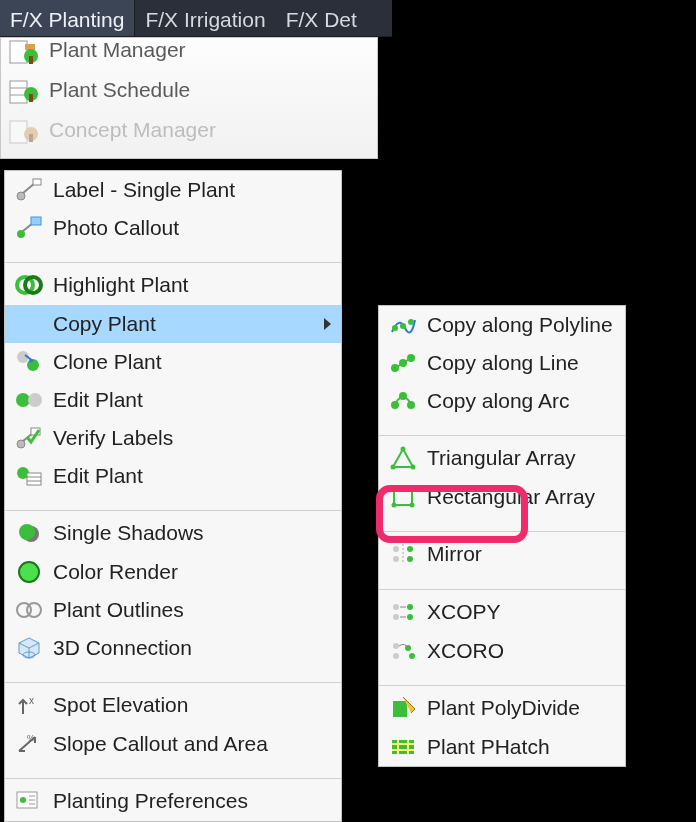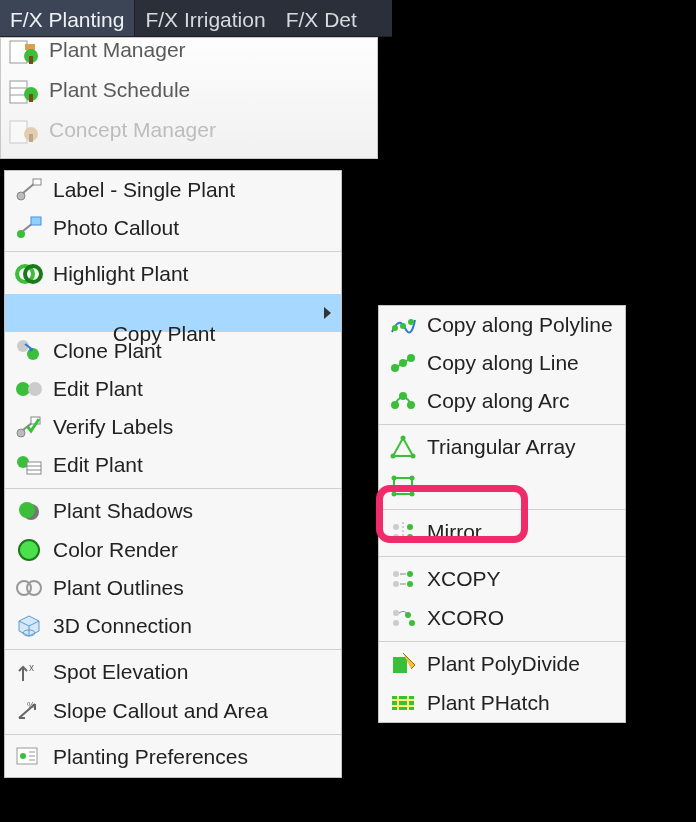--- a/index.html
+++ b/index.html
@@ -69,33 +69,32 @@
   .menu .row {
     display: flex;
     align-items: center;
     height: 38px;
     padding: 0 28px 0 10px;
     position: relative;
     white-space: nowrap;
   }
   .menu .row.sep-before {
     border-top: 1px solid #d0d0d0;
-    margin-top: 4px;
+    margin-top: 15px;
     padding-top: 2px;
     height: 40px;
   }
   .menu .row .ico {
     width: 28px;
     height: 26px;
     margin-right: 10px;
     flex: 0 0 28px;
   }
   .menu .row.highlight {
     background: #a7d8ff;
-    flex-direction: column;
   }
   .menu .row .arrow {
     position: absolute;
     right: 10px;
     top: 50%;
     transform: translateY(-50%);
     width: 0; height: 0;
     border-top: 6px solid transparent;
     border-bottom: 6px solid transparent;
     border-left: 7px solid #333;
@@ -250,21 +249,21 @@
     </span>
     <span>Edit Plant</span>
   </div>
   <div class="row sep-before">
     <span class="ico">
       <svg viewBox="0 0 28 26">
           <circle cx="16" cy="14" r="8" fill="#777"></circle>
           <circle cx="12" cy="12" r="8" fill="#3bbf3b"></circle>
         </svg>
     </span>
-    <span>Plant Shadows</span>
+    <span>Single Shadows</span>
   </div>
   <div class="row">
     <span class="ico">
       <svg viewBox="0 0 28 26">
           <circle cx="14" cy="13" r="10" fill="#4de04d" stroke="#1a7a1a" stroke-width="2"></circle>
         </svg>
     </span>
     <span>Color Render</span>
   </div>
   <div class="row">
@@ -366,20 +365,21 @@
   <div class="row">
     <span class="ico">
       <svg viewBox="0 0 28 26">
           <rect x="5" y="5" width="18" height="16" fill="none" stroke="#3bbf3b" stroke-width="2"></rect>
           <circle cx="5" cy="5" r="2.5" fill="#3bbf3b"></circle>
           <circle cx="23" cy="5" r="2.5" fill="#3bbf3b"></circle>
           <circle cx="5" cy="21" r="2.5" fill="#3bbf3b"></circle>
           <circle cx="23" cy="21" r="2.5" fill="#3bbf3b"></circle>
         </svg>
     </span>
+    <span>Rectangular Array</span>
   </div>
   <div class="row sep-before">
     <span class="ico">
       <svg viewBox="0 0 28 26">
           <line x1="14" y1="3" x2="14" y2="23" stroke="#aaa" stroke-dasharray="2 2"></line>
           <circle cx="7" cy="8" r="3" fill="#ccc"></circle>
           <circle cx="7" cy="18" r="3" fill="#ccc"></circle>
           <circle cx="21" cy="8" r="3" fill="#3bbf3b"></circle>
           <circle cx="21" cy="18" r="3" fill="#3bbf3b"></circle>
         </svg>

